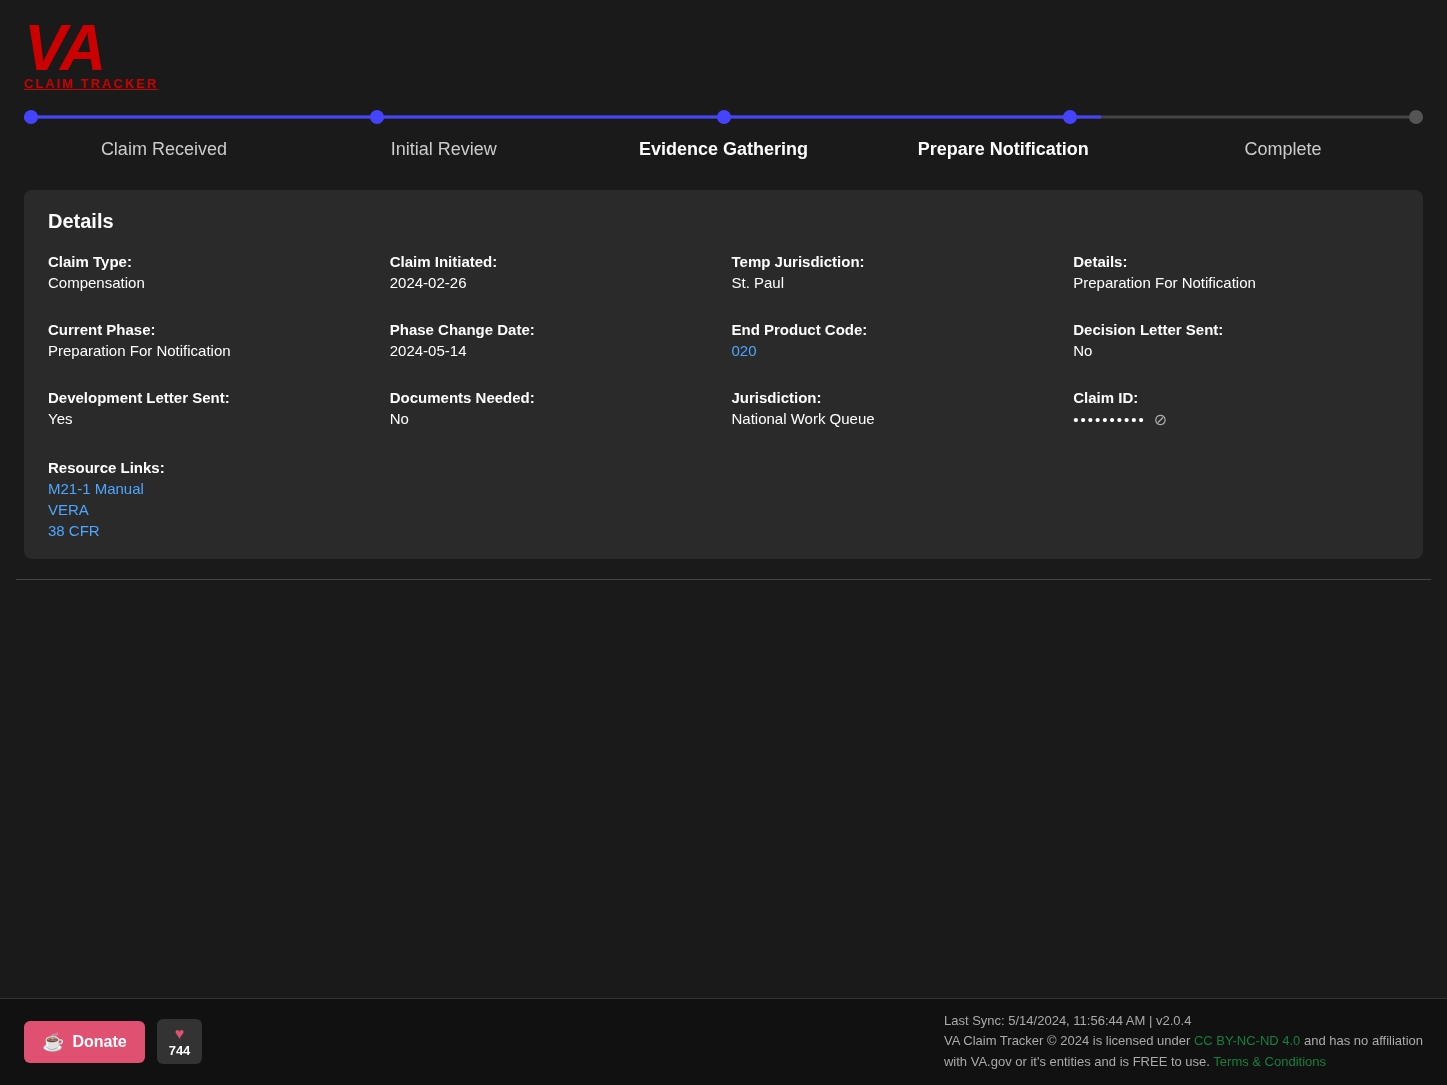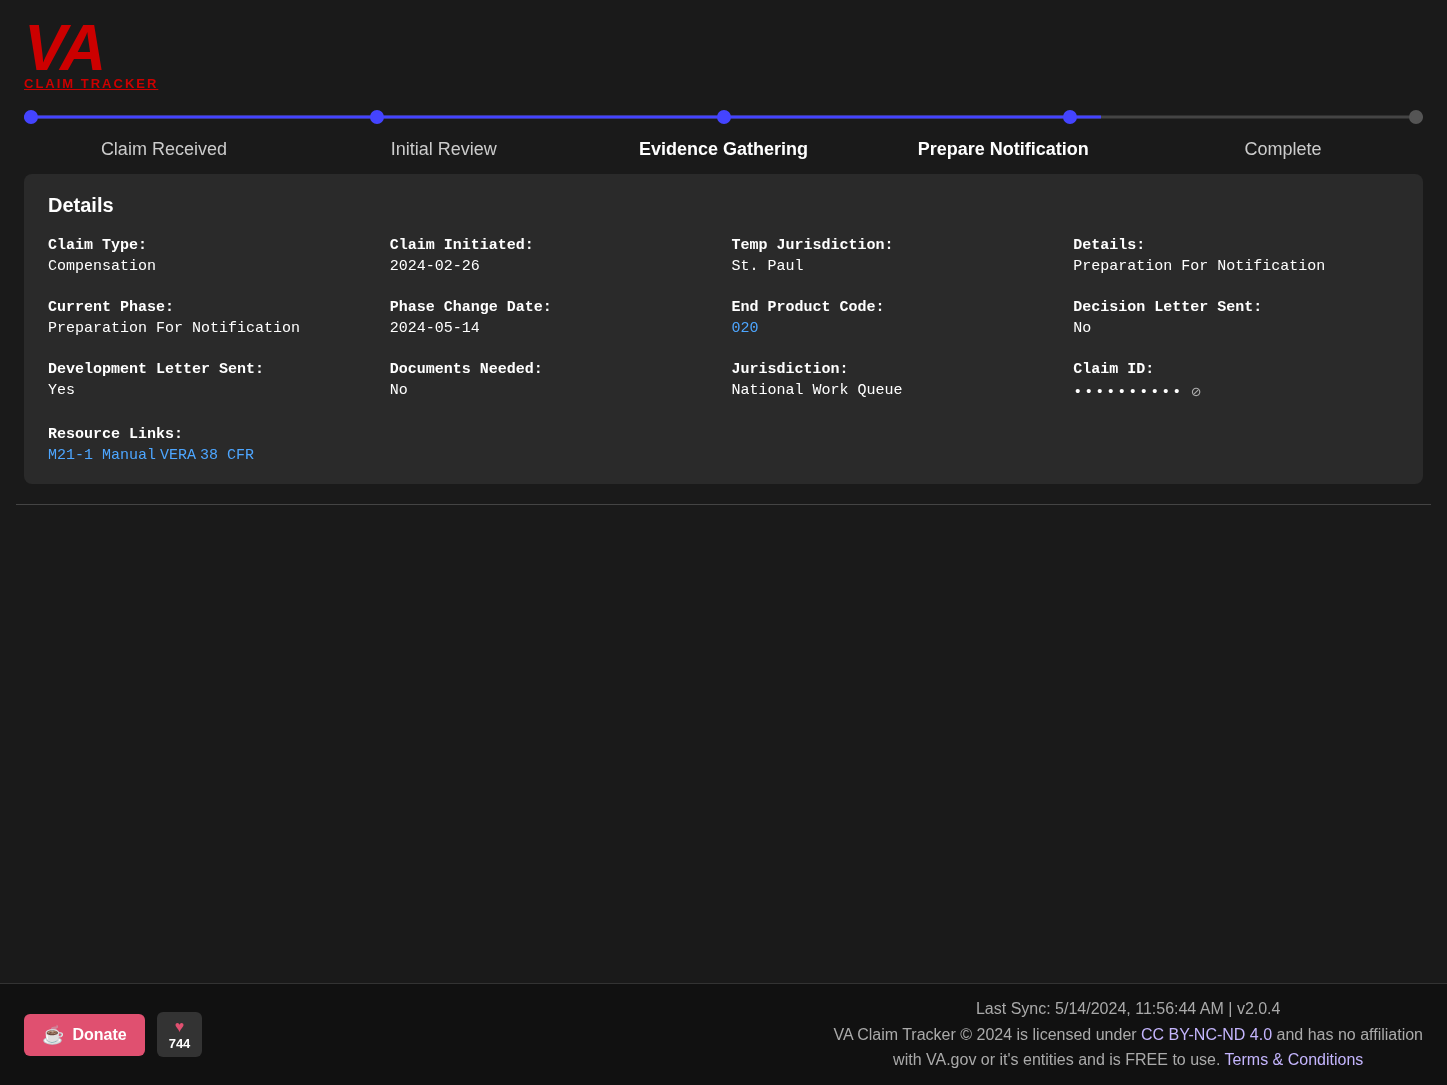--- a/index.html
+++ b/index.html
@@ -39,21 +39,21 @@
       font-weight: 700;
       color: #cc0000;
       letter-spacing: 2px;
       margin-top: -4px;
       text-decoration: underline;
     }
 
     
     .progress-section {
       background: #1a1a1a;
-      padding: 0 24px 0 24px;
+      padding: 0 24px 16px 24px;
     }
 
     .progress-track {
       position: relative;
       height: 24px;
       display: flex;
       align-items: center;
       margin-bottom: 0;
     }
 
@@ -134,22 +134,21 @@
     .details-title {
       font-size: 20px;
       font-weight: 700;
       color: #ffffff;
       margin-bottom: 20px;
     }
 
     .details-grid {
       display: grid;
       grid-template-columns: 1fr 1fr 1fr 1fr;
-      gap: 24px 16px;
-      font-family: Liberation Mono, monospace;
+      gap: 30px 16px;
     }
 
     .detail-item {
       display: flex;
       flex-direction: column;
       gap: 4px;
     }
 
     .detail-label {
       font-size: 15px;
@@ -162,21 +161,21 @@
       color: #ffffff;
       font-weight: 400;
     }
 
     .detail-value.blue {
       color: #4da6ff;
     }
 
     .resource-links {
       display: flex;
-      flex-direction: row;
+      flex-direction: column;
       gap: 4px;
     }
 
     .resource-link {
       color: #4da6ff;
       font-size: 15px;
       cursor: pointer;
       text-decoration: none;
     }
 
@@ -248,28 +247,28 @@
       color: #e05070;
       font-size: 16px;
     }
 
     .heart-count {
       font-size: 13px;
       font-weight: 700;
     }
 
     .footer-right {
-      text-align: center;
-      font-size: 16px;
+      text-align: left;
+      font-size: 13px;
       color: #aaa;
       line-height: 1.6;
     }
 
     .footer-link {
-      color: #c4b5fd;
+      color: #15803d;
       text-decoration: none;
     }
 
     .divider {
       height: 1px;
       background: #444;
       margin: 0 16px 10px 16px;
     }
   </style>
 </head>

